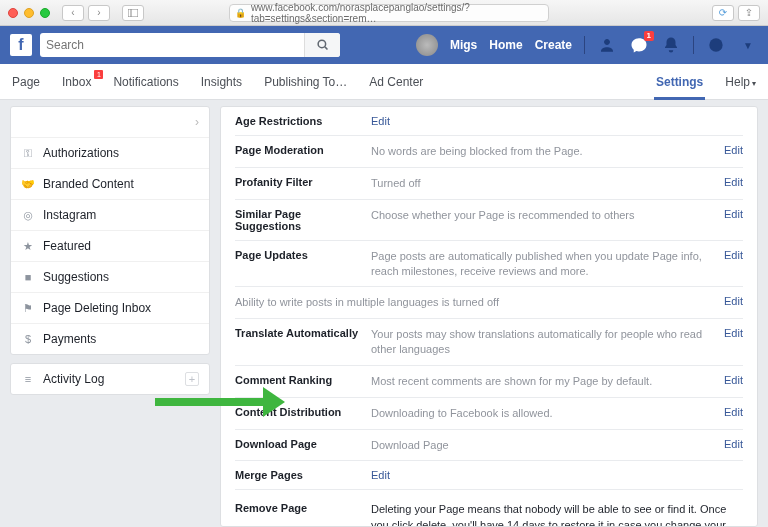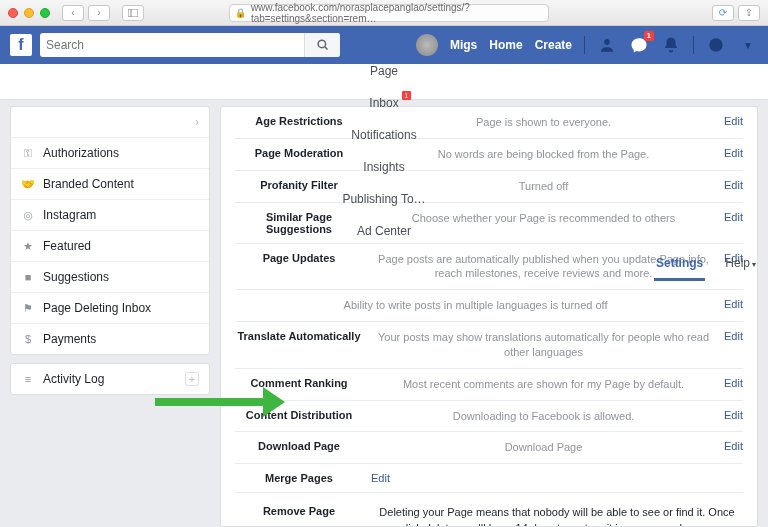--- a/index.html
+++ b/index.html
@@ -24,37 +24,37 @@
   .fb-search .search-btn{position:absolute;right:0;top:0;width:36px;height:24px;background:#f5f6f7;border-left:1px solid #ddd;display:flex;align-items:center;justify-content:center;color:#606770;border-radius:0 3px 3px 0;}
   .fb-nav{margin-left:auto;display:flex;align-items:center;gap:12px;color:#fff;font-size:12px;font-weight:600;}
   .avatar{width:22px;height:22px;border-radius:50%;background:radial-gradient(circle,#bbb,#888);}
   .icon-btn{width:20px;height:20px;display:flex;align-items:center;justify-content:center;color:#2b4480;position:relative;}
   .icon-btn svg{fill:#1d3d7c;}
   .icon-btn.active svg{fill:#fff;}
   .badge{position:absolute;top:-4px;right:-5px;background:#fa3e3e;color:#fff;font-size:8px;border-radius:2px;padding:0 3px;line-height:10px;}
   .divider-v{width:1px;height:18px;background:#2b4480;}
 
   
-  .page-tabs{height:36px;background:#fff;border-bottom:1px solid #dddfe2;display:flex;align-items:center;padding:0 10px;gap:18px;font-size:12px;color:#4b4f56;flex-direction:column;}
+  .page-tabs{height:36px;background:#fff;border-bottom:1px solid #dddfe2;display:flex;align-items:center;padding:0 10px;gap:18px;font-size:12px;color:#4b4f56;}
   .page-tabs .tab{cursor:pointer;padding:0 2px;position:relative;}
   .page-tabs .right{margin-left:auto;display:flex;gap:18px;}
   .page-tabs .active-tab{color:#4267b2;font-weight:600;border-bottom:3px solid #4267b2;padding-bottom:1px;margin-bottom:-11px;}
   .inbox-badge{position:absolute;top:-5px;right:-10px;width:9px;height:9px;background:#fa3e3e;border-radius:1px;color:#fff;font-size:7px;display:flex;align-items:center;justify-content:center;}
 
   
   .main{display:flex;gap:10px;padding:6px 10px 0 10px;height:calc(527px - 26px - 38px - 36px);}
   .sidebar{width:200px;display:flex;flex-direction:column;gap:8px;}
   .side-card{background:#fff;border:1px solid #dddfe2;border-radius:3px;}
   .side-item{display:flex;align-items:center;gap:8px;padding:8px 10px;font-size:12px;color:#1d2129;border-bottom:1px solid #f0f0f0;cursor:pointer;}
   .side-item:last-child{border-bottom:none;}
   .side-icon{width:14px;height:14px;color:#8d949e;display:flex;align-items:center;justify-content:center;font-size:11px;}
   .side-item .plus{margin-left:auto;color:#bec2c9;border:1px solid #dddfe2;border-radius:2px;width:14px;height:14px;display:flex;align-items:center;justify-content:center;font-size:11px;}
 
   .content{flex:1;background:#fff;border:1px solid #dddfe2;border-radius:3px;padding:0 14px 14px 14px;overflow:hidden;}
-  .setting-row{display:flex;align-items:flex-start;padding:8px 0;border-bottom:1px solid #e9ebee;font-size:11px;gap:8px;text-align:center;}
+  .setting-row{display:flex;align-items:flex-start;padding:8px 0;border-bottom:1px solid #e9ebee;font-size:11px;gap:8px;}
   .setting-row.noborder{border-bottom:none;}
   .setting-label{width:128px;flex-shrink:0;color:#1d2129;font-weight:bold;font-size:11px;}
   .setting-desc{flex:1;color:#90949c;font-size:11px;line-height:1.35;}
   .edit-link{color:#385898;font-size:11px;cursor:pointer;flex-shrink:0;}
   .remove-desc{color:#1d2129;font-size:11px;line-height:1.45;}
 
   
   .arrow-overlay{position:absolute;left:155px;top:398px;pointer-events:none;}
   .arrow-line{width:110px;height:8px;background:#3fb63f;position:relative;}
   .arrow-head{position:absolute;right:-20px;top:-11px;width:0;height:0;border-left:22px solid #3fb63f;border-top:15px solid transparent;border-bottom:15px solid transparent;}
@@ -192,21 +192,20 @@
         <span>Activity Log</span>
         <span class="plus">+</span>
       </div>
     </div>
   </div>
 
   <div class="content">
     <div id="settings-list">
         <div class="setting-row">
           <div class="setting-label">Age Restrictions</div>
-          <div class="setting-desc">Page is shown to everyone.</div>
           <span class="edit-link">Edit</span>
         </div>
         <div class="setting-row">
           <div class="setting-label">Page Moderation</div>
           <div class="setting-desc">No words are being blocked from the Page.</div>
           <span class="edit-link">Edit</span>
         </div>
         <div class="setting-row">
           <div class="setting-label">Profanity Filter</div>
           <div class="setting-desc">Turned off</div>

